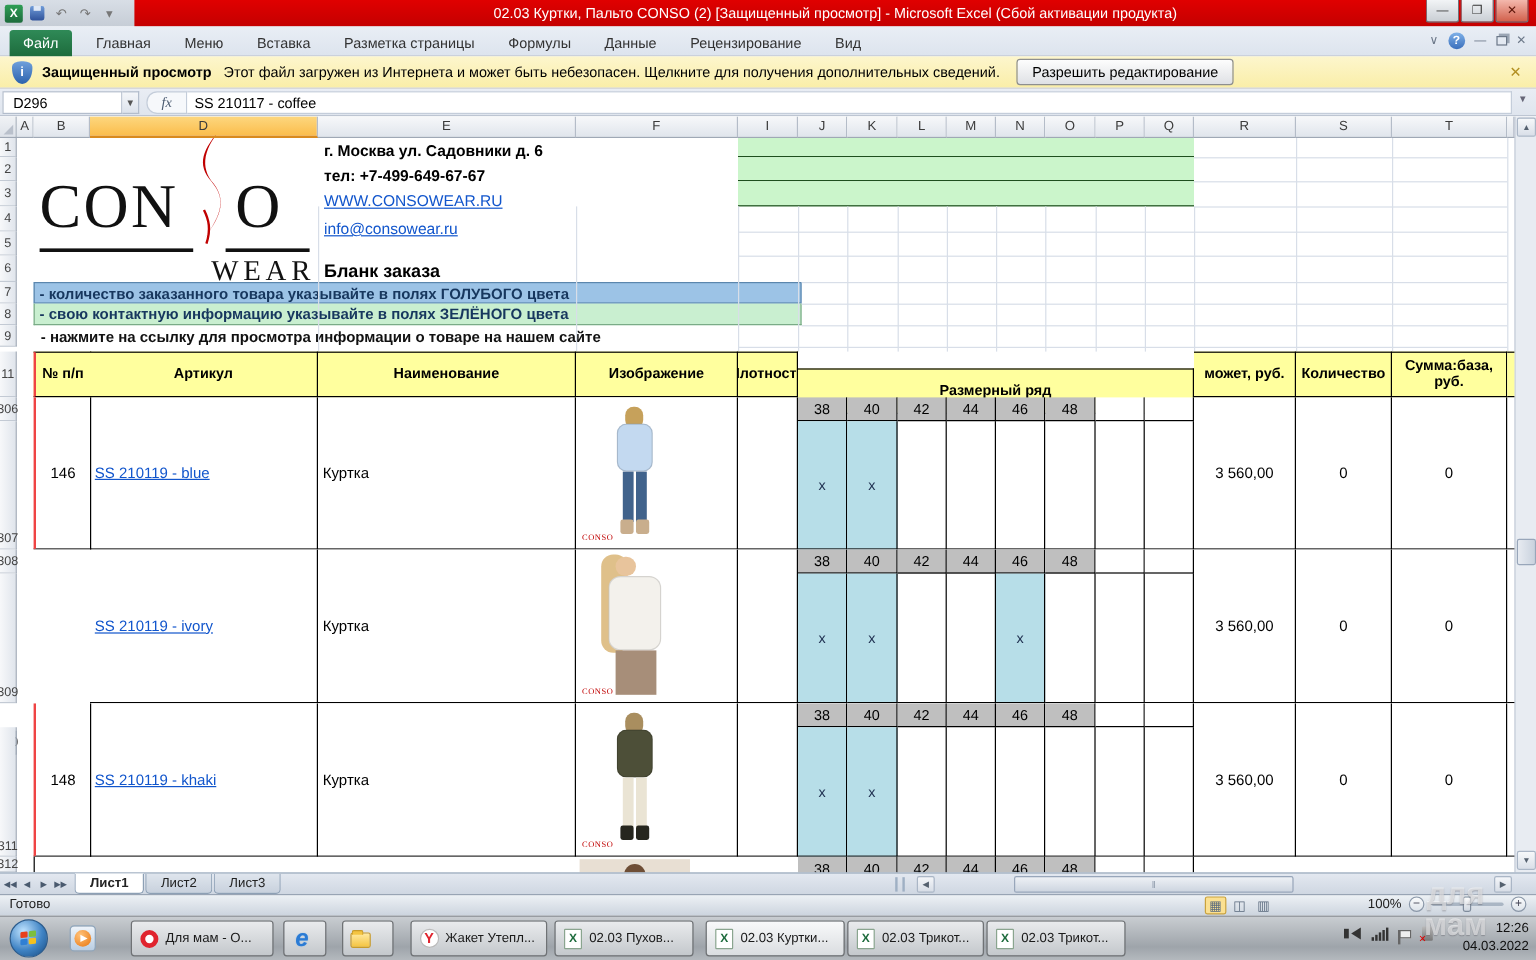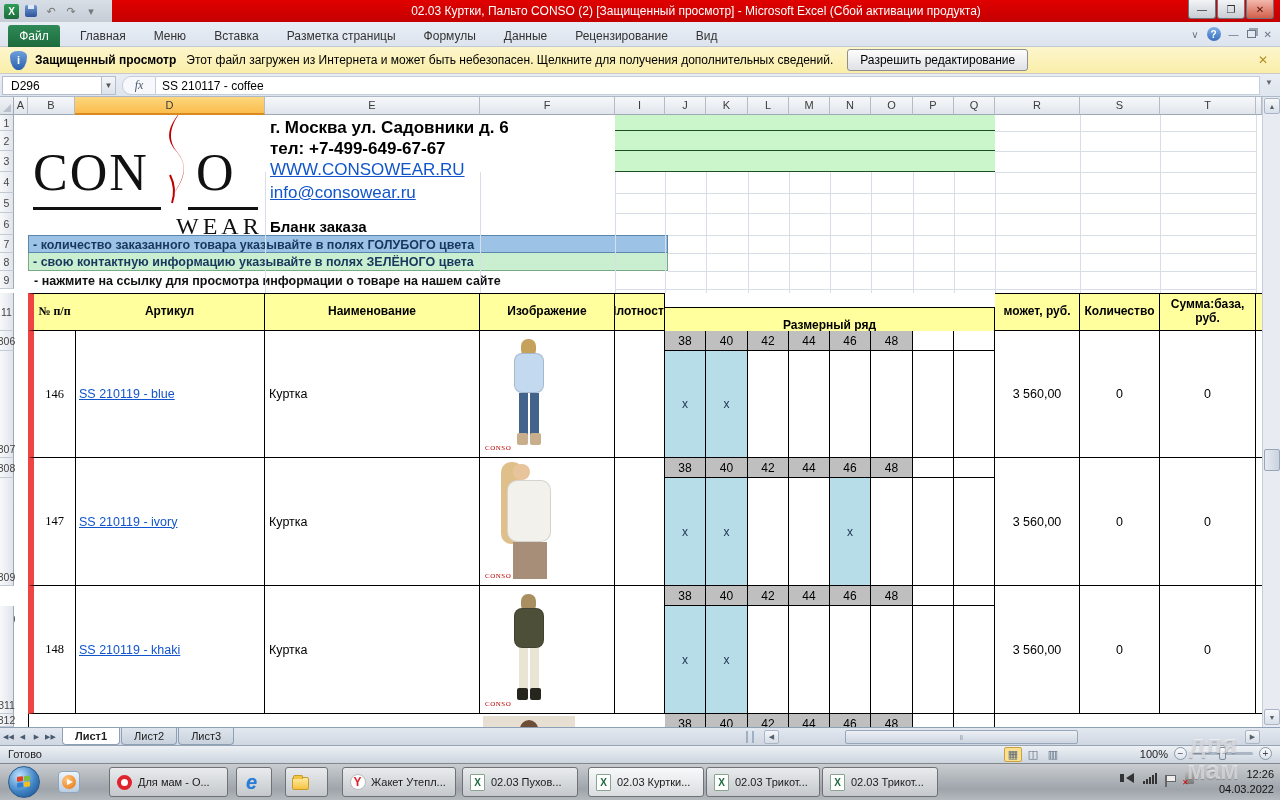--- a/index.html
+++ b/index.html
@@ -63,39 +63,39 @@
   .colhead.sel{background:linear-gradient(#fdd77f,#fbbd4c);border-bottom:2px solid #d98a1e;}
   .corner{left:0;top:0;width:14px;height:18px;background:linear-gradient(#f0f2f5,#dde2e9);border-right:1px solid #9fa8b5;border-bottom:1px solid #9fa8b5;}
   .corner:after{content:"";position:absolute;right:2px;bottom:2px;border-left:8px solid transparent;border-bottom:8px solid #b9c0cb;}
   .rowhead{left:0;width:14px;background:linear-gradient(90deg,#f7f8fa,#e0e5ec);border-right:1px solid #9fa8b5;
     border-bottom:1px solid #c3cad4;color:#444;font-size:10.5px;display:flex;align-items:center;justify-content:center;}
   .rowhead.bot{align-items:flex-end;padding-bottom:2px;}
   .gl{background:#d8dee8;}
   .band{border-bottom:1.5px solid #1e4f1e;}
 
   
-  .ctext{font-size:17px;white-space:nowrap;}
+  .ctext{font-size:13px;white-space:nowrap;}
   .bold{font-weight:bold;}
   .link{color:#1155cc;text-decoration:underline;}
   .instr{font-weight:bold;font-size:12.5px;line-height:18px;padding-left:4px;white-space:nowrap;color:#17375e;}
 
   
   #logo{left:28px;top:18px;width:237px;height:117px;background:#fff;}
   .logo-word{position:absolute;left:5px;top:28px;font-family:"Liberation Serif","DejaVu Serif",serif;
     font-size:52px;letter-spacing:2px;color:#111;}
   .logo-s{position:absolute;left:128px;top:-12px;width:40px;height:105px;}
   .logo-line{position:absolute;left:5px;top:92px;width:128px;height:3px;background:#111;}
   .logo-line2{position:absolute;left:160px;top:92px;width:70px;height:3px;background:#111;}
   .logo-wear{position:absolute;left:148px;top:98px;font-family:"Liberation Serif","DejaVu Serif",serif;
     font-size:24px;letter-spacing:4px;color:#111;}
 
   
   .tcell{position:absolute;border-right:1px solid #000;border-bottom:1px solid #000;overflow:hidden;}
   .thead-cell{background:#ffff9e;font-weight:bold;display:flex;align-items:center;justify-content:center;text-align:center;line-height:1.15;}
-  .left-border{border-left:6px solid #ef4444;font-family:Liberation Serif, serif;}
+  .left-border{border-left:2px solid #ef4444;}
   .szhead{background:#bfbfbf;text-align:center;font-size:12px;display:flex;align-items:center;justify-content:center;}
   .szblank{background:#fff;}
   .szmark{display:flex;align-items:center;justify-content:center;color:#1f3050;font-size:12px;}
   .szmark.on{background:#b7dee8;}
   .valcell{display:flex;align-items:center;justify-content:center;font-size:12.5px;}
   .artikul{display:flex;align-items:center;padding-left:4px;font-size:12.5px;}
   .photo{position:absolute;background:#fff;overflow:hidden;}
   .conso-wm{position:absolute;left:2px;bottom:1px;font-size:7px;color:#c00000;font-family:"Liberation Serif",serif;letter-spacing:0.5px;}
   .fig{position:absolute;}
 
@@ -384,21 +384,20 @@
         </div>
         <div class="abs" style="left: 0px; top: 361px; width: 1280px; height: 128px; overflow: hidden;">
           <div class="tcell szhead" style="left: 665px; top: 0px; width: 41px; height: 20px;">38</div>
           <div class="tcell szhead" style="left: 706px; top: 0px; width: 42px; height: 20px;">40</div>
           <div class="tcell szhead" style="left: 748px; top: 0px; width: 41px; height: 20px;">42</div>
           <div class="tcell szhead" style="left: 789px; top: 0px; width: 41px; height: 20px;">44</div>
           <div class="tcell szhead" style="left: 830px; top: 0px; width: 41px; height: 20px;">46</div>
           <div class="tcell szhead" style="left: 871px; top: 0px; width: 42px; height: 20px;">48</div>
           <div class="tcell szblank" style="left: 913px; top: 0px; width: 41px; height: 20px;"></div>
           <div class="tcell szblank" style="left: 954px; top: 0px; width: 41px; height: 20px;"></div>
-          <div class="tcell valcell left-border" style="left: 28px; top: 0px; width: 48px; height: 128px;">147</div>
           <div class="tcell artikul" style="left: 75px; top: 0px; width: 190px; height: 128px;">
             <div class="link" style="">SS 210119 - ivory</div>
           </div>
           <div class="tcell artikul" style="left: 265px; top: 0px; width: 215px; height: 128px;">Куртка</div>
           <div class="tcell" style="left: 480px; top: 0px; width: 135px; height: 128px; background: rgb(255, 255, 255);">
             <div class="photo" style="left: 3px; top: 2px; width: 92px; height: 121px; background: rgb(255, 255, 255);">
               <div class="fig" style="left: 18px; top: 2px; width: 22px; height: 82px; border-radius: 10px; background: rgb(223, 192, 138);"></div>
               <div class="fig" style="left: 30px; top: 4px; width: 17px; height: 16px; border-radius: 8px; background: rgb(232, 196, 156);"></div>
               <div class="fig" style="left: 24px; top: 20px; width: 44px; height: 62px; border-radius: 10px; background: rgb(243, 241, 236); border: 1px solid rgba(0, 0, 0, 0.12);"></div>
               <div class="fig" style="left: 30px; top: 82px; width: 34px; height: 37px; background: rgb(167, 142, 121);"></div>

